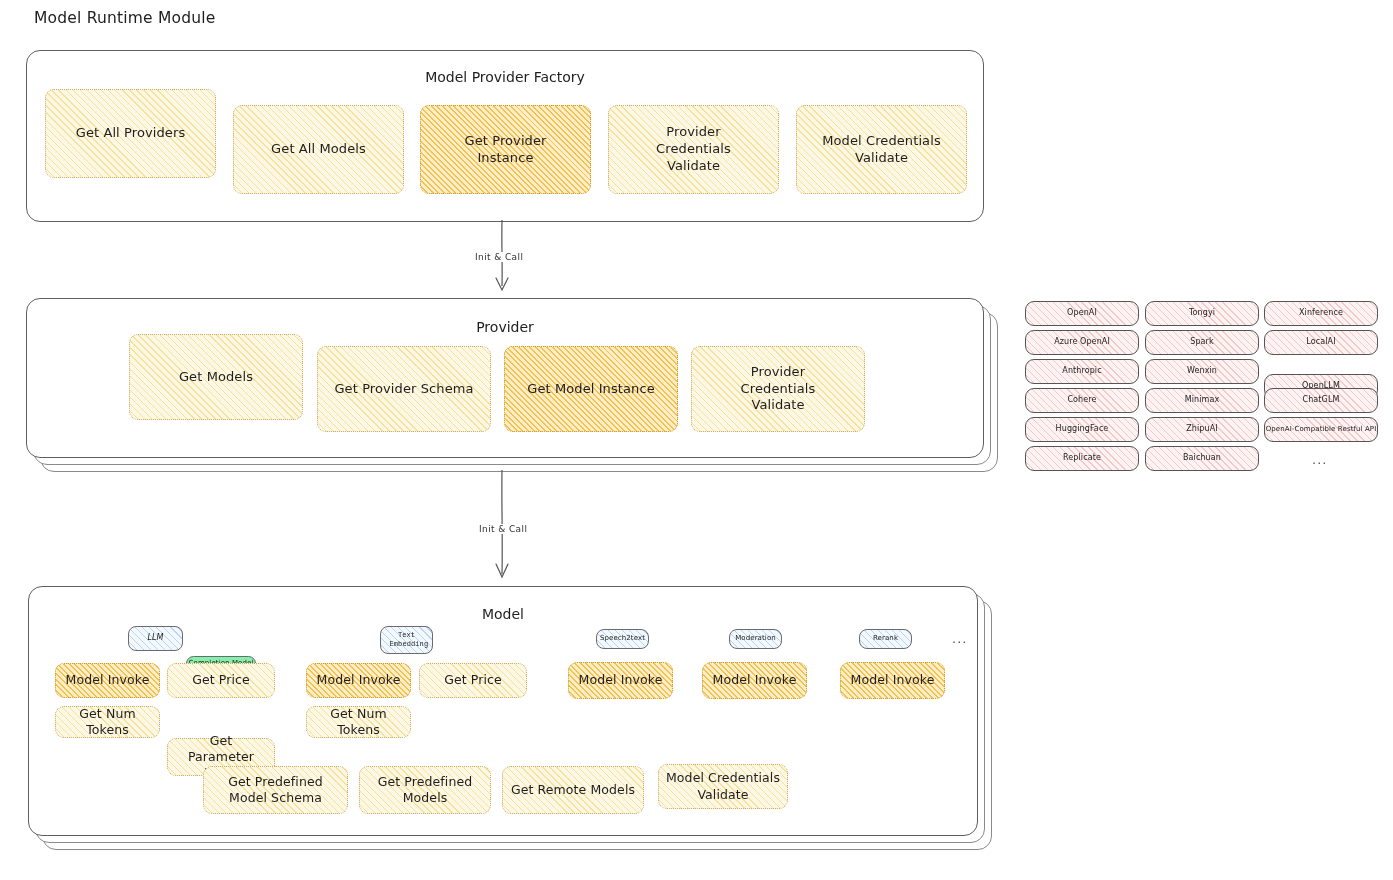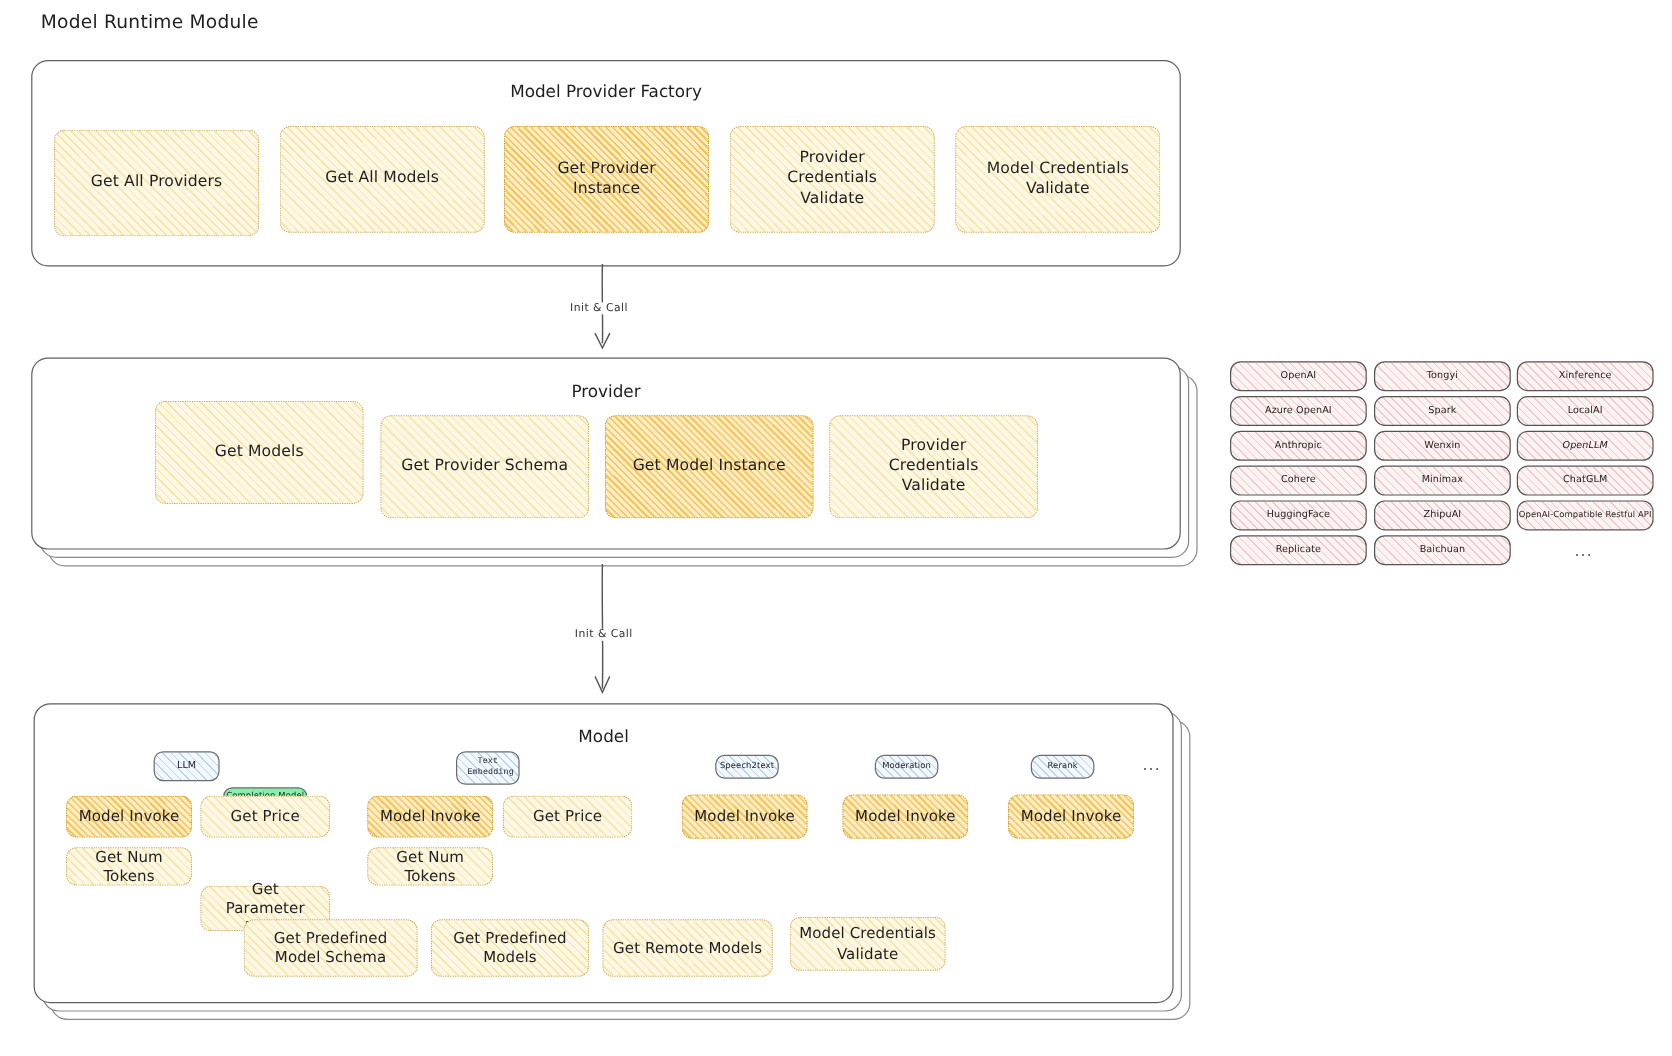--- a/index.html
+++ b/index.html
@@ -63,21 +63,21 @@
 </style>
 </head>
 <body>
 
 <div class="title">Model Runtime Module</div>
 
 <div class="panel" style="left:26px;top:50px;width:958px;height:172px;">
   <div class="panel-title" style="top:18px;">Model Provider Factory</div>
 </div>
 
-<div class="node dashed hach-cream" style="left:45px;top:108px;width:171px;height:89px;font-size:13px;">
+<div class="node dashed hach-cream" style="left:45px;top:89px;width:171px;height:89px;font-size:13px;">
   <span>Get All Providers</span>
 </div>
 <div class="node dashed hach-cream" style="left:233px;top:105px;width:171px;height:89px;font-size:13px;">
   <span>Get All Models</span>
 </div>
 <div class="node dashed-amber hach-amber" style="left:420px;top:105px;width:171px;height:89px;font-size:13px;">
   <span style="max-width:120px;display:block;">Get Provider Instance</span>
 </div>
 <div class="node dashed hach-cream" style="left:608px;top:105px;width:171px;height:89px;font-size:13px;">
   <span style="max-width:130px;display:block;">Provider Credentials Validate</span>
@@ -148,21 +148,21 @@
 <div class="node solid-pink hach-pink" style="left:1145px;top:446px;width:114px;height:25px;font-size:8px;">
   <span>Baichuan</span>
   </div>
 
 <div class="node solid-pink hach-pink" style="left:1264px;top:301px;width:114px;height:25px;font-size:8px;">
   <span>Xinference</span>
   </div>
 <div class="node solid-pink hach-pink" style="left:1264px;top:330px;width:114px;height:25px;font-size:8px;">
   <span>LocalAI</span>
   </div>
-<div class="node solid-pink hach-pink" style="left:1264px;top:359px;width:114px;height:25px;font-size:8px;font-style:italic;">
+<div class="node solid-pink hach-pink" style="left:1264px;top:374px;width:114px;height:25px;font-size:8px;">
   <span>OpenLLM</span>
   </div>
 <div class="node solid-pink hach-pink" style="left:1264px;top:388px;width:114px;height:25px;font-size:8px;">
   <span>ChatGLM</span>
   </div>
 <div class="node solid-pink hach-pink" style="left:1264px;top:417px;width:114px;height:25px;font-size:7px;">
   <span>OpenAI-Compatible Restful API</span>
   </div>
 <div class="ellipsis" style="left:1312px;top:452px;">...</div>
 
@@ -171,21 +171,21 @@
   <path d="M16,94 L22,107 L28,94" stroke="#555" stroke-width="1.2" fill="none" stroke-linecap="round"></path>
 </svg>
 <div class="arrow-label" style="left:476px;top:524px;background:#fff;padding:0 3px;">Init &amp; Call</div>
 
 <div class="panel-shadow" style="left:42px;top:600px;width:950px;height:250px;"></div>
 <div class="panel-shadow" style="left:35px;top:593px;width:950px;height:250px;"></div>
 <div class="panel" style="left:28px;top:586px;width:950px;height:250px;">
   <div class="panel-title" style="top:19px;">Model</div>
 </div>
 
-<div class="node solid-blue hach-blue" style="left:128px;top:626px;width:55px;height:25px;font-size:8px;">
+<div class="node solid-blue hach-blue" style="left:128px;top:626px;width:55px;height:25px;font-size:8px;font-style:italic;">
   <span>LLM</span>
   </div>
 <div class="node solid-gray" style="left:186px;top:623px;width:70px;height:15px;font-size:7px;">
   <span>Completion Model</span>
   </div>
 <div class="node solid-gray" style="left:186px;top:639px;width:70px;height:15px;font-size:7px;">
   <span>Chat Model</span>
   </div>
 
 <div class="node dashed-amber hach-amber" style="left:55px;top:663px;width:105px;height:35px;font-size:12.5px;">

